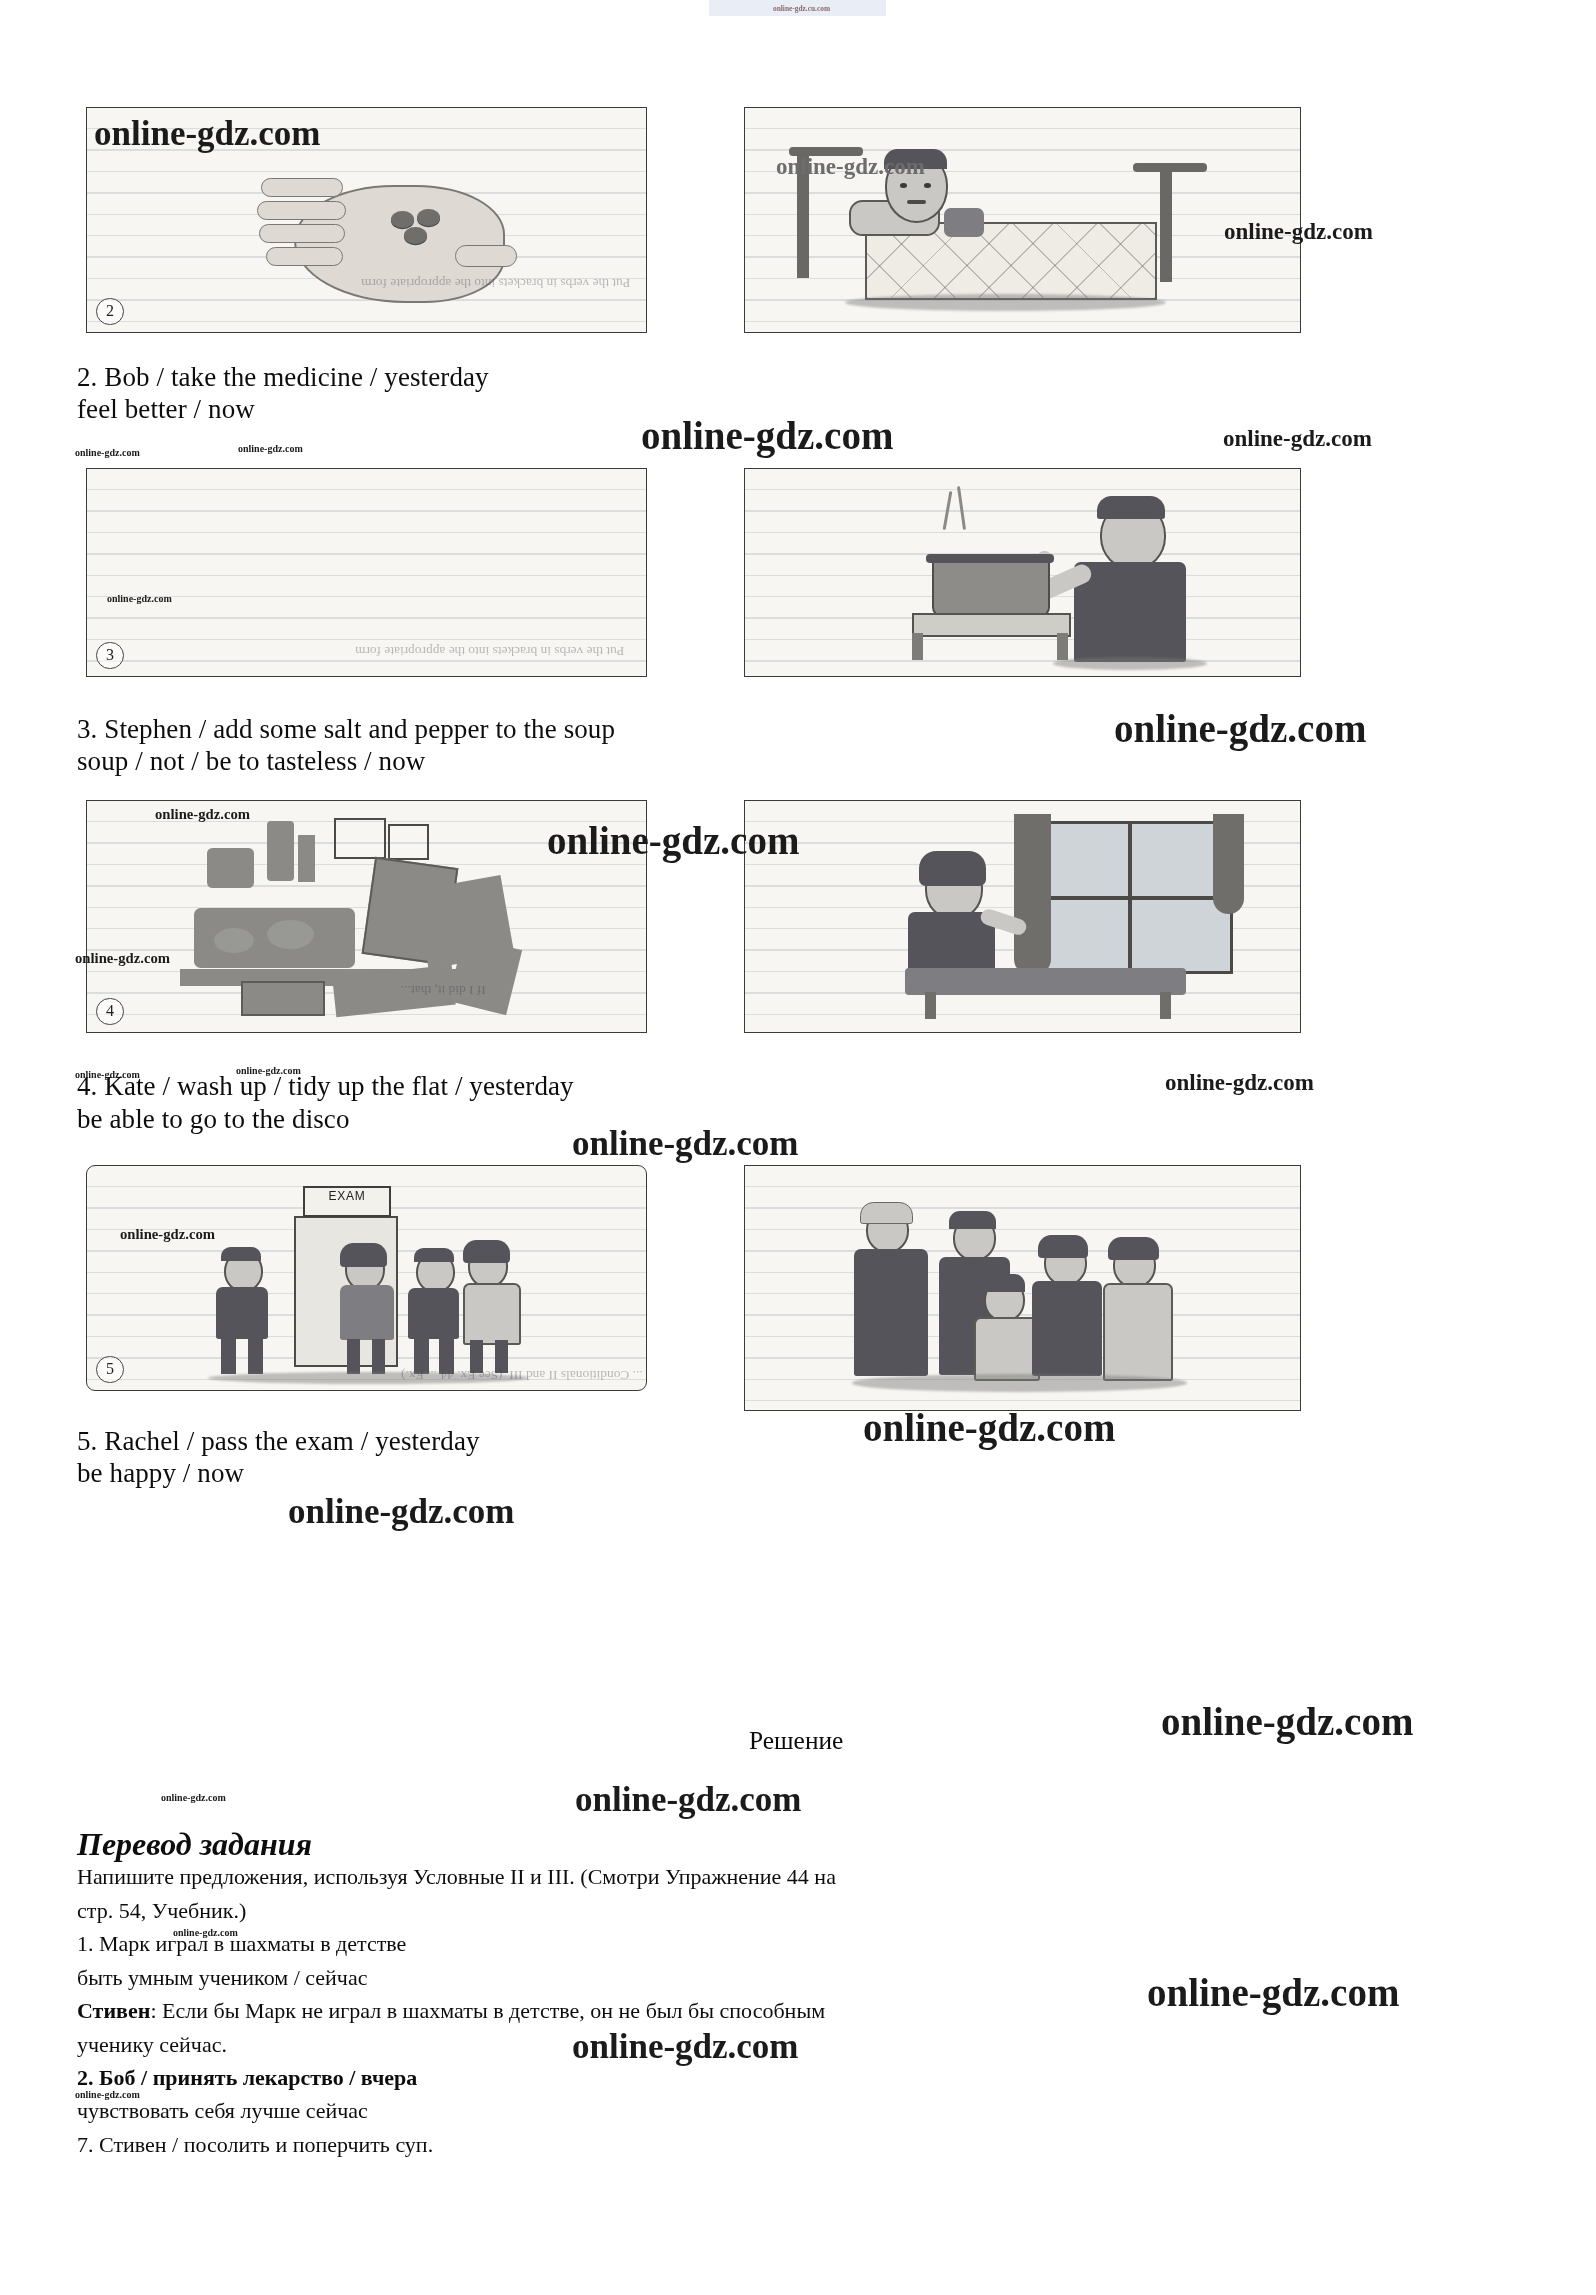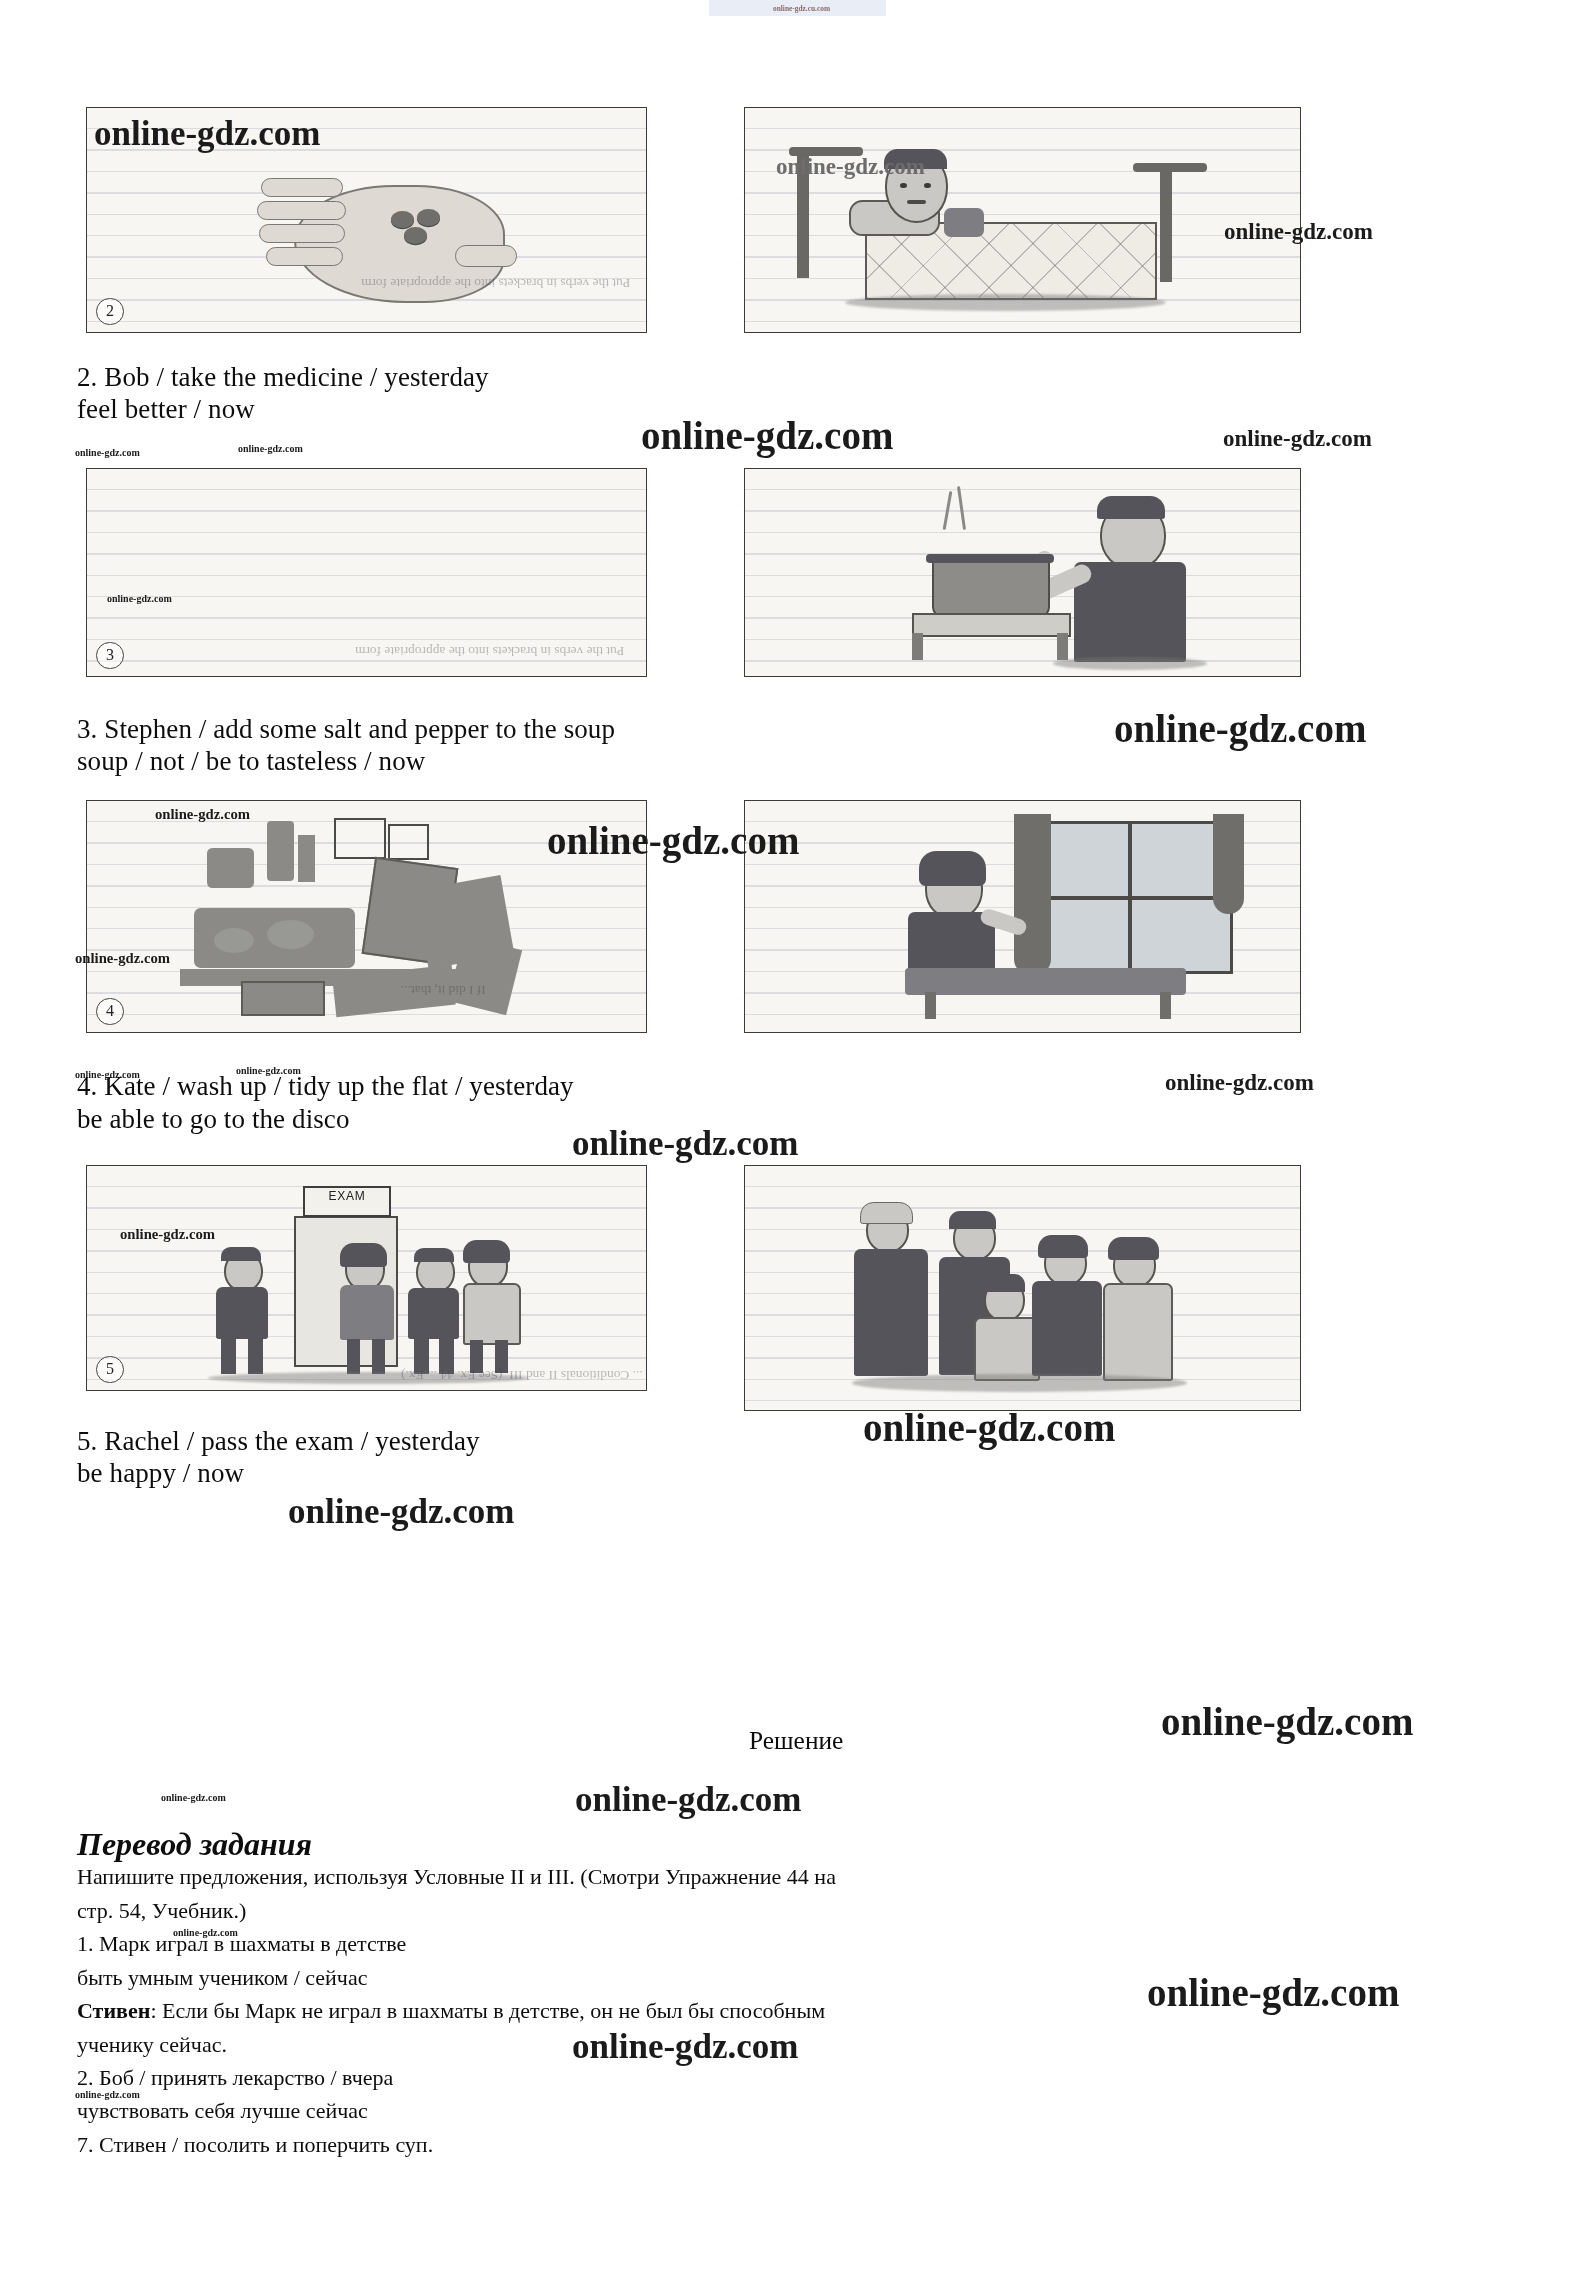--- a/index.html
+++ b/index.html
@@ -360,21 +360,21 @@
 <div class="wm small" style="left:75px; top:950px;">online-gdz.com</div>
 <div class="wm huge" style="left:547px; top:818px;">online-gdz.com</div>
 
 <div class="caption" style="left:77px; top:1070px;">4. Kate / wash up / tidy up the flat / yesterday</div>
 <div class="caption" style="left:77px; top:1103px;">be able to go to the disco</div>
 <div class="wm tiny" style="left:75px; top:1069px;">online-gdz.com</div>
 <div class="wm tiny" style="left:236px; top:1065px;">online-gdz.com</div>
 <div class="wm med" style="left:1165px; top:1070px;">online-gdz.com</div>
 <div class="wm big" style="left:572px; top:1124px;">online-gdz.com</div>
 
-<div class="frame" style="left:86px; top:1165px; width:559px; height:224px;">
+<div class="frame" style="left:86px; top:1165px; width:559px; height:224px;border-radius:9px;">
   <div class="bg-lines"></div>
   <div class="art" style="left:67px; top:6.7px; width:482px; height:214px;">
     <div class="doorframe" style="left:140px; top:43px; width:100px; height:147px;"></div>
     <div class="sign" style="left:149px; top:13.4px; width:84px; height:27px;">
       <span>EXAM</span>
     </div>
 
     <div class="head light" style="left:70px; top:78px; width:35px; height:37px; border:2px solid #55544f; border-radius:48%;"></div>
     <div class="shape dark" style="left:67px; top:74px; width:40px; height:14.7px; border-radius:9.4px 9.4px 0 0;"></div>
     <div class="torso dark" style="left:62px; top:114px; width:52px; height:52px;"></div>
@@ -450,17 +450,17 @@
 <div class="wm tiny" style="left:173px; top:1927px;">online-gdz.com</div>
 <div class="body-text" style="left:77px; top:1964px;">быть умным учеником / сейчас</div>
 
 <div class="body-text" style="left:77px; top:1997px;">
   <b>Стивен</b><span>: Если бы Марк не играл в шахматы в детстве, он не был бы способным</span>
 </div>
 <div class="body-text" style="left:77px; top:2031px;">ученику сейчас.</div>
 <div class="wm huge" style="left:1147px; top:1970px;">online-gdz.com</div>
 <div class="wm big" style="left:572px; top:2027px;">online-gdz.com</div>
 
-<div class="body-text" style="left:77px; top:2064px;">2. Боб / принять лекарство / вчера</div>
+<div class="body-text" style="left:77px; top:2064px;font-weight:bold;">2. Боб / принять лекарство / вчера</div>
 <div class="wm tiny" style="left:75px; top:2089px;">online-gdz.com</div>
 <div class="body-text" style="left:77px; top:2097px;">чувствовать себя лучше сейчас</div>
 <div class="body-text" style="left:77px; top:2131px;">7. Стивен / посолить и поперчить суп.</div>
 
 
 </body></html>

